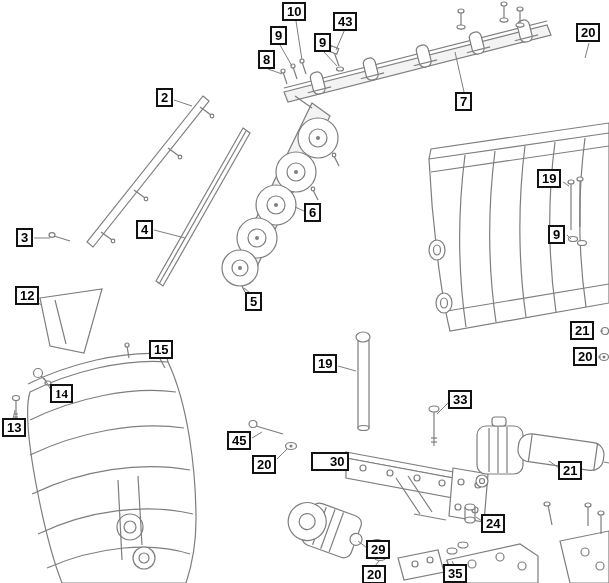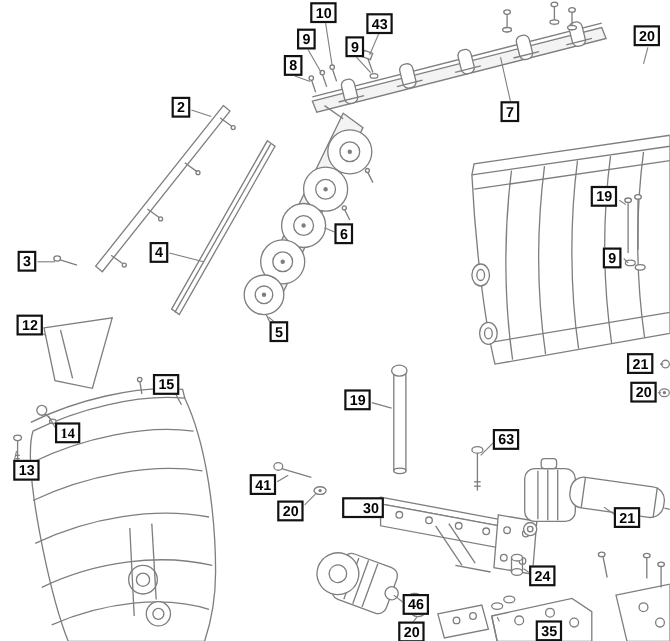--- a/index.html
+++ b/index.html
@@ -346,28 +346,28 @@
       <div class="callout" style="left: 455px; top: 92px;">7</div>
       <div class="callout" style="left: 537px; top: 169px;">19</div>
       <div class="callout" style="left: 548px; top: 225px;">9</div>
       <div class="callout" style="left: 16px; top: 228px;">3</div>
       <div class="callout" style="left: 136px; top: 220px;">4</div>
       <div class="callout" style="left: 304px; top: 203px;">6</div>
       <div class="callout" style="left: 245px; top: 292px;">5</div>
       <div class="callout" style="left: 15px; top: 286px;">12</div>
       <div class="callout" style="left: 548px; top: 321px; margin-left: 22px;">21</div>
       <div class="callout" style="left: 573px; top: 347px;">20</div>
-      <div class="callout" style="left: 139px; top: 340px; text-align: right;">15</div>
+      <div class="callout" style="left: 149px; top: 340px; text-align: right;">15</div>
       <div class="callout" style="left: 313px; top: 354px;">19</div>
       <div class="callout" style="left: 50px; top: 384px; font-family: Liberation Serif, serif;">14</div>
-      <div class="callout" style="left: 12px; top: 418px;">13</div>
-      <div class="callout" style="left: 448px; top: 390px;">63</div>
-      <div class="callout" style="left: 227px; top: 431px;">41</div>
+      <div class="callout" style="left: 2px; top: 418px;">13</div>
+      <div class="callout" style="left: 448px; top: 390px;">33</div>
+      <div class="callout" style="left: 227px; top: 431px;">45</div>
       <div class="callout" style="left: 252px; top: 455px;">20</div>
       <div class="callout" style="left: 311px; top: 452px; padding-left: 17px;">30</div>
       <div class="callout" style="left: 558px; top: 461px;">21</div>
       <div class="callout" style="left: 481px; top: 514px;">24</div>
-      <div class="callout" style="left: 366px; top: 540px;">46</div>
+      <div class="callout" style="left: 366px; top: 540px;">29</div>
       <div class="callout" style="left: 362px; top: 565px;">20</div>
-      <div class="callout" style="left: 443px; top: 564px; margin-left: 44px;">35</div>
+      <div class="callout" style="left: 443px; top: 564px;">35</div>
     </div>
 
 </div>
 
 </body></html>

